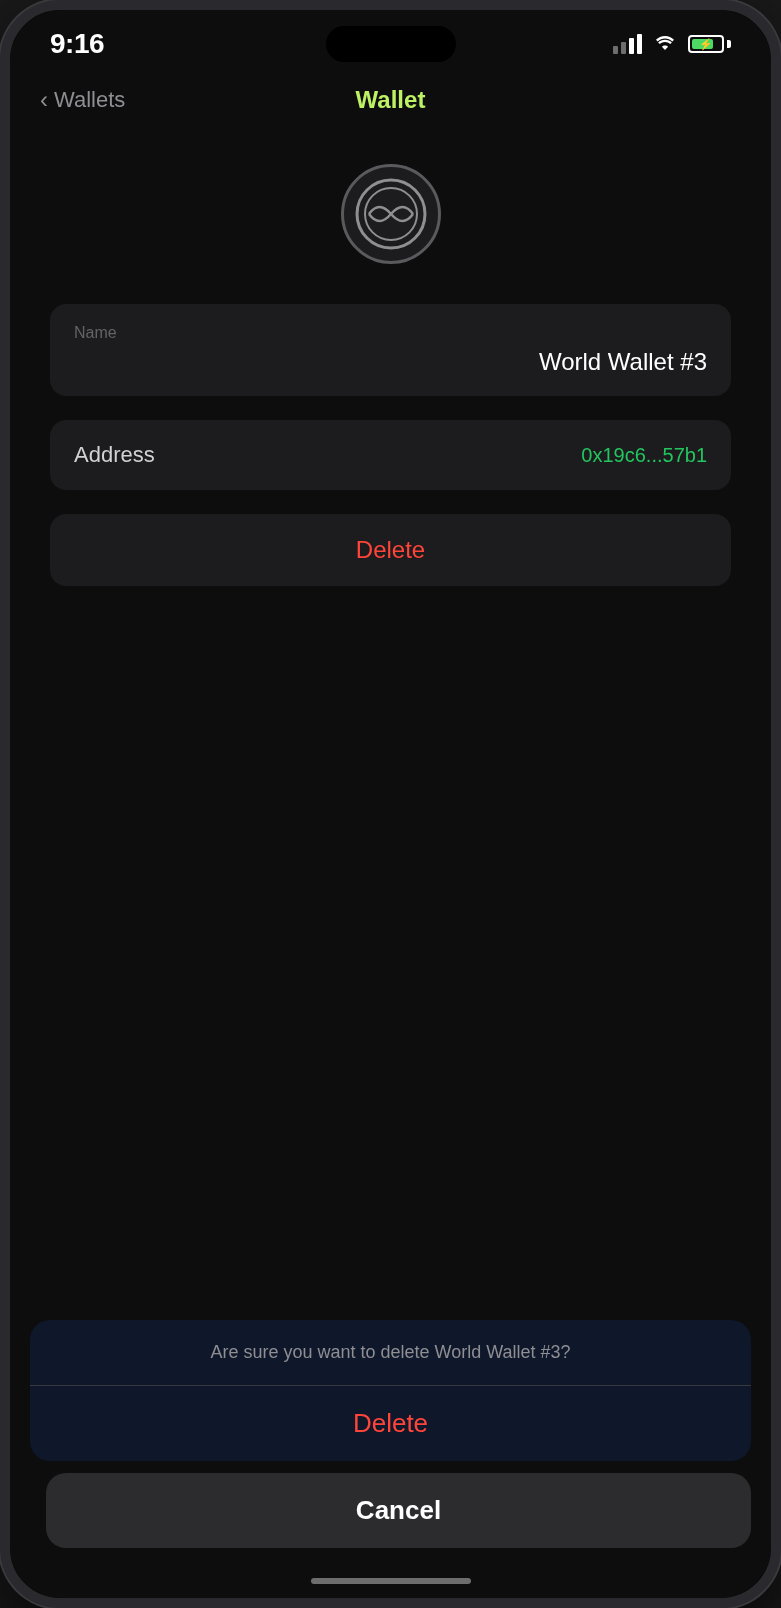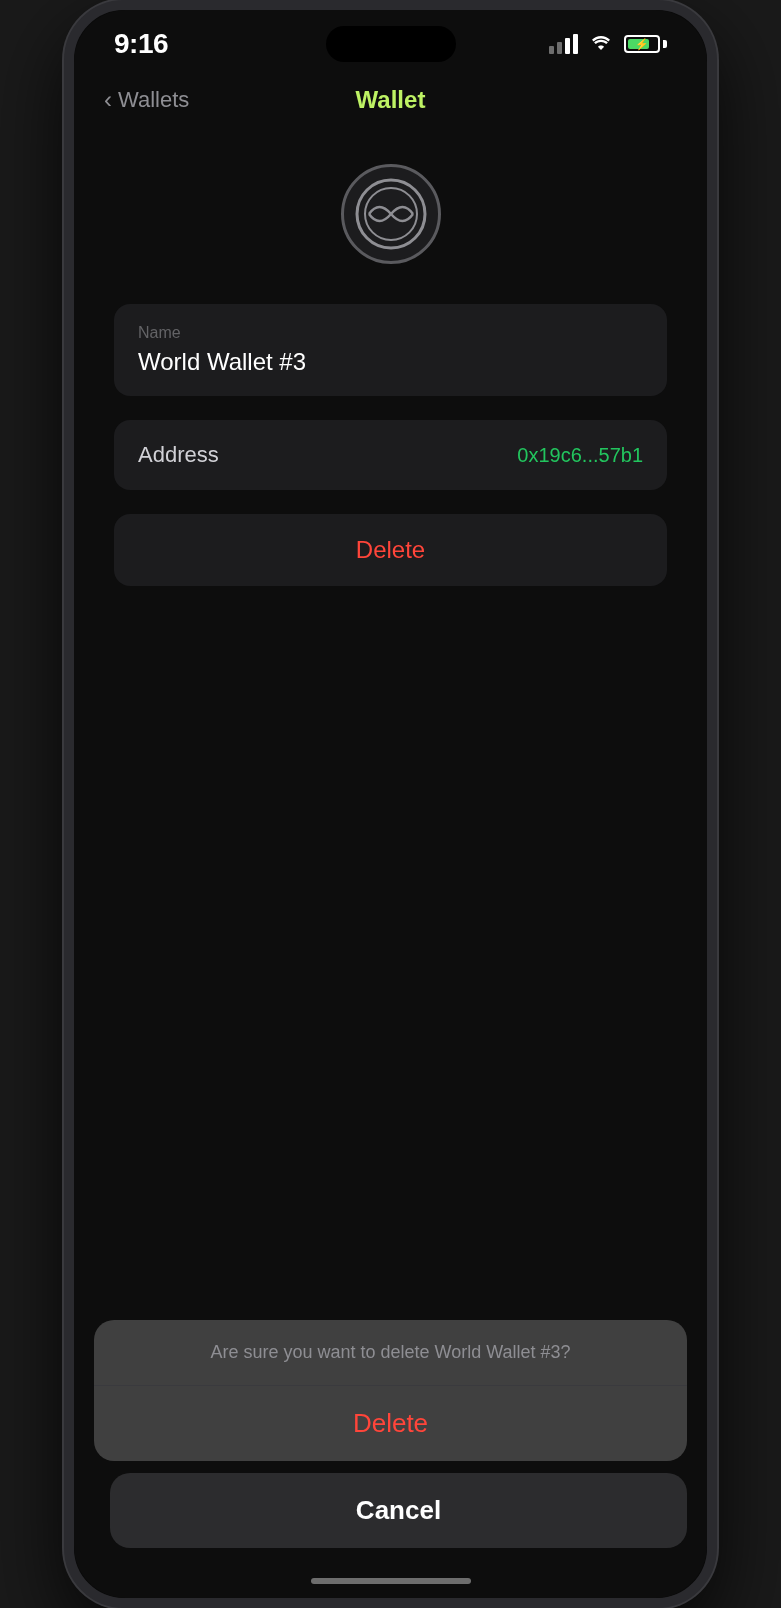--- a/index.html
+++ b/index.html
@@ -7,21 +7,21 @@
     body {
       background: #1a1a1a;
       display: flex;
       justify-content: center;
       align-items: center;
       min-height: 100vh;
       font-family: -apple-system, BlinkMacSystemFont, 'SF Pro Display', 'Helvetica Neue', sans-serif;
     }
 
     .phone-frame {
-      width: 653px;
+      width: 781px;
       height: 1608px;
       background: #0a0a0a;
       border-radius: 60px;
       border: 10px solid #2a2a2e;
       position: relative;
       overflow: hidden;
       box-shadow: 0 0 0 2px #3a3a3e, 0 30px 80px rgba(0,0,0,0.8);
     }
 
     .phone-inner {
@@ -226,20 +226,21 @@
     .field-label {
       font-size: 16px;
       color: #636366;
       margin-bottom: 6px;
     }
 
     .field-value {
       font-size: 24px;
       font-weight: 400;
       color: #ffffff;
+      text-align: right;
     }
 
     .row-card {
       background: #1c1c1e;
       border-radius: 16px;
       padding: 22px 24px;
       display: flex;
       align-items: center;
       justify-content: space-between;
       cursor: pointer;
@@ -298,21 +299,21 @@
       left: 0;
       right: 0;
       display: flex;
       flex-direction: column;
       gap: 12px;
       padding: 0 20px 50px;
       background: transparent;
     }
 
     .action-sheet {
-      background: #404040;
+      background: #0f172a;
       border-radius: 20px;
       overflow: hidden;
     }
 
     .action-sheet-message {
       padding: 22px 24px;
       text-align: center;
       font-size: 18px;
       color: #8e8e93;
       border-bottom: 1px solid #3a3a3e;

